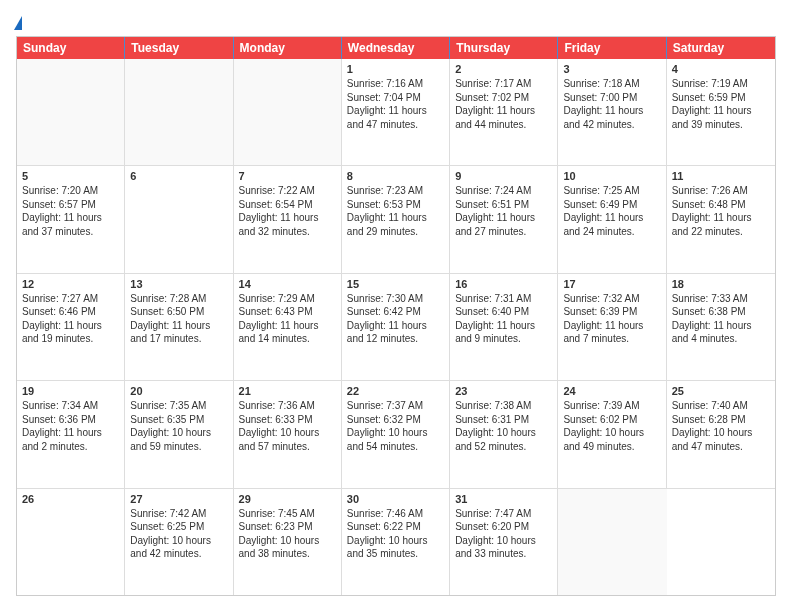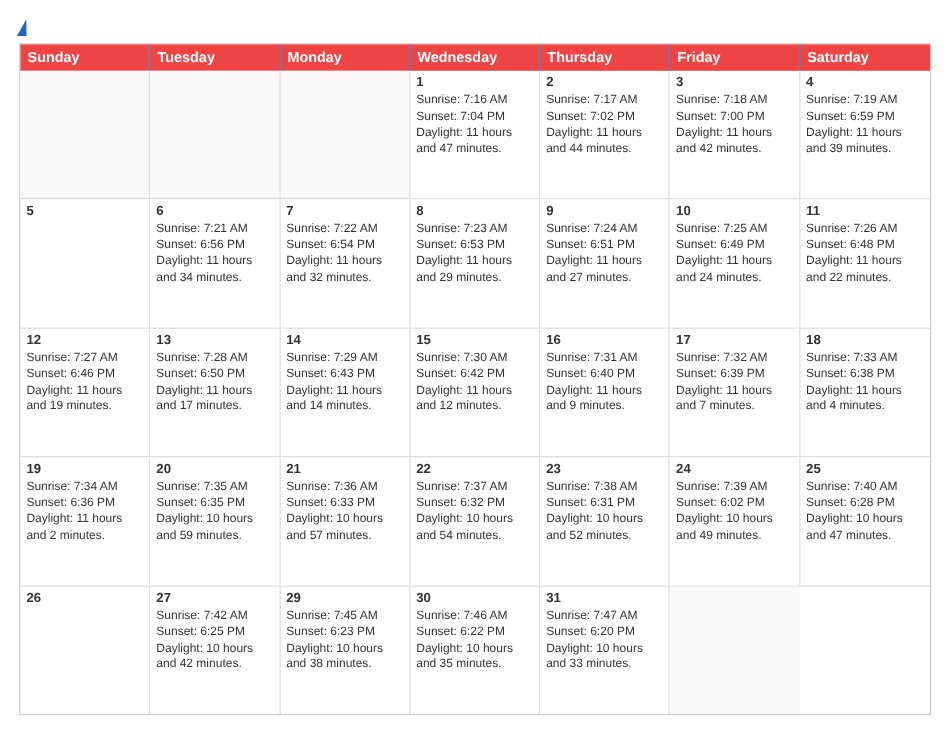--- a/index.html
+++ b/index.html
@@ -167,26 +167,26 @@
           <div class="day-cell">
             <div class="day-num">4</div>
             <div class="day-info">Sunrise: 7:19 AM
 Sunset: 6:59 PM
 Daylight: 11 hours and 39 minutes.</div>
           </div>
         </div>
         <div class="week-row">
           <div class="day-cell">
             <div class="day-num">5</div>
+            <div class="day-info">Sunrise: 7:20 AM
+Sunset: 6:57 PM
+Daylight: 11 hours and 37 minutes.</div>
           </div>
           <div class="day-cell">
             <div class="day-num">6</div>
-            <div class="day-info">Sunrise: 7:21 AM
-Sunset: 6:56 PM
-Daylight: 11 hours and 34 minutes.</div>
           </div>
           <div class="day-cell">
             <div class="day-num">7</div>
             <div class="day-info">Sunrise: 7:22 AM
 Sunset: 6:54 PM
 Daylight: 11 hours and 32 minutes.</div>
           </div>
           <div class="day-cell">
             <div class="day-num">8</div>
             <div class="day-info">Sunrise: 7:23 AM

